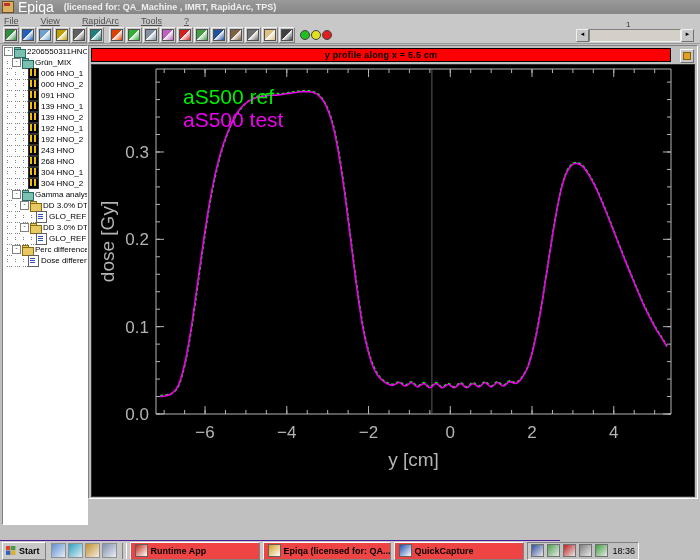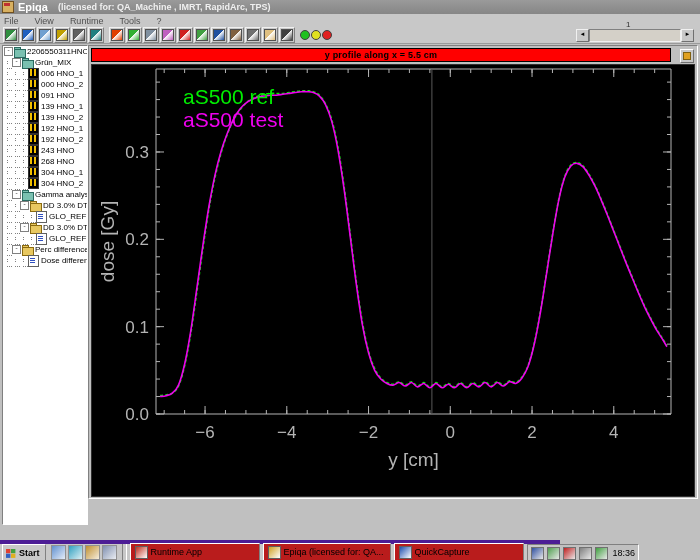--- a/index.html
+++ b/index.html
@@ -20,29 +20,29 @@
     display:flex;align-items:center;gap:4px;padding-left:2px;
     box-sizing:border-box;
   }
   .titlebar .ticon{
     width:10px;height:10px;background:#d8b060;border:1px solid #705020;
     position:relative;flex:none;
   }
   .titlebar .ticon:after{
     content:"";position:absolute;left:1px;top:1px;width:6px;height:3px;background:#c03030;
   }
-  .titlebar .tt{color:#fff;font-weight:bold;font-size:11px;white-space:nowrap;text-align:center;}
+  .titlebar .tt{color:#fff;font-weight:normal;font-size:14px;white-space:nowrap;text-align:center;}
   .titlebar .tt2{color:#f0f0f0;font-weight:bold;font-size:9px;white-space:nowrap;margin-left:6px;}
 
   
   .menubar{
     position:absolute;left:0;top:14px;width:700px;height:13px;
     background:#c8c8c8;display:flex;align-items:center;padding-left:4px;box-sizing:border-box;
   }
-  .menubar .mi{color:#505050;font-size:9px;margin-right:16px;cursor:default;}
+  .menubar .mi{color:#505050;font-size:9px;margin-right:22px;cursor:default;text-decoration:underline;}
 
   
   .toolbar{
     position:absolute;left:0;top:27px;width:700px;height:17px;
     background:#c8c8c8;border-bottom:1px solid #9a9a9a;box-sizing:border-box;
     display:flex;align-items:center;padding-left:3px;
   }
   .tbtn{
     width:14px;height:14px;margin-right:1px;flex:none;
     background:#c8c8c8;border:1px solid;border-color:#f0f0f0 #808080 #808080 #f0f0f0;
@@ -120,36 +120,36 @@
     border:1px solid #303030;box-sizing:border-box;overflow:hidden;
   }
   .canvaswrap svg{display:block;}
 
   
   .botstrip{position:absolute;left:88px;top:457px;width:610px;height:21px;background:#c0c0c0;}
 
   
   .taskbar{
     position:absolute;left:0;top:540px;width:560px;height:20px;
-    background:#c8c8c8;border-top:4px solid #4c1d95;box-sizing:border-box;
-    display:flex;padding:0 2px;
+    background:#c8c8c8;border-top:1px solid #4c1d95;box-sizing:border-box;
+    display:flex;align-items:center;padding:0 2px;
   }
   .start{
     height:16px;display:flex;align-items:center;gap:3px;padding:0 5px 0 3px;
     background:#c8c8c8;border:1px solid;border-color:#ffffff #808080 #808080 #ffffff;
     font-weight:bold;font-size:9px;color:#000;flex:none;
   }
   .start .flag{width:10px;height:9px;display:block;}
   .qlaunch{display:flex;align-items:center;gap:2px;margin-left:3px;padding:0 2px;flex:none;}
   .qi{width:13px;height:13px;border:1px solid #909090;display:block;}
   .tbsep{width:3px;height:16px;border-left:1px solid #808080;border-right:1px solid #ffffff;margin:0 3px;flex:none;}
   .taskbtn{
     height:16px;display:flex;align-items:center;gap:3px;padding:0 4px;
-    background:#b91c1c;border:1px solid;border-color:#ffffff #808080 #808080 #ffffff;
-    font-size:9px;color:#000;margin-right:3px;white-space:nowrap;overflow:hidden;
+    background:#ef4444;border:1px solid;border-color:#ffffff #808080 #808080 #ffffff;
+    font-size:9px;color:#000;margin-right:3px;white-space:nowrap;overflow:hidden;font-weight:bold;
   }
   .taskbtn.w1{width:120px;} .taskbtn.w2{width:118px;} .taskbtn.w3{width:120px;}
   .taskbtn .ico{width:11px;height:11px;flex:none;display:block;}
   .tray{
     margin-left:auto;height:16px;display:flex;align-items:center;gap:3px;padding:0 3px;
     border:1px solid;border-color:#808080 #ffffff #ffffff #808080;flex:none;
   }
   .tray .ti{width:11px;height:11px;display:block;}
   .tray .clock{font-size:9px;color:#000;margin-left:2px;}
 </style>
@@ -160,21 +160,21 @@
 
   <div class="titlebar">
     <span class="ticon"></span>
     <span class="tt">Epiqa</span>
     <span class="tt2">(licensed for: QA_Machine , IMRT, RapidArc, TPS)</span>
   </div>
 
   <div class="menubar">
     <span class="mi">File</span>
     <span class="mi">View</span>
-    <span class="mi">Runtime</span>
+    <span class="mi">RapidArc</span>
     <span class="mi">Tools</span>
     <span class="mi">?</span>
   </div>
 
   <div class="toolbar" id="toolbar">
       <div class="tbtn">
         <i style="background: linear-gradient(135deg, rgb(47, 143, 63) 0%, rgb(47, 143, 63) 45%, rgb(255, 255, 255) 46%, rgb(47, 143, 63) 100%); border: 1px solid rgb(80, 80, 80);"></i>
       </div>
       <div class="tbtn">
         <i style="background: linear-gradient(135deg, rgb(32, 96, 192) 0%, rgb(32, 96, 192) 45%, rgb(255, 255, 255) 46%, rgb(32, 96, 192) 100%); border: 1px solid rgb(80, 80, 80);"></i>

